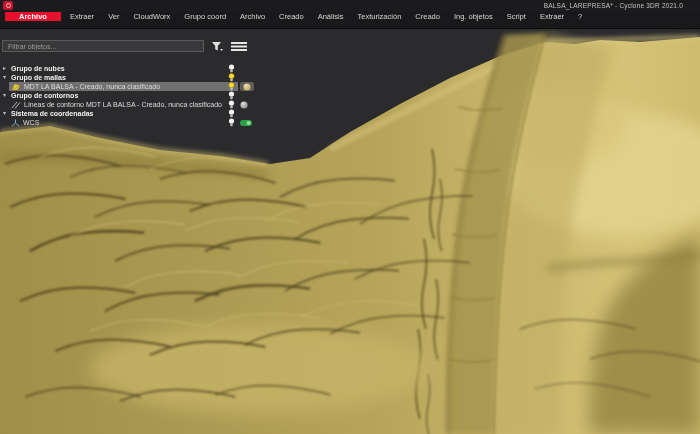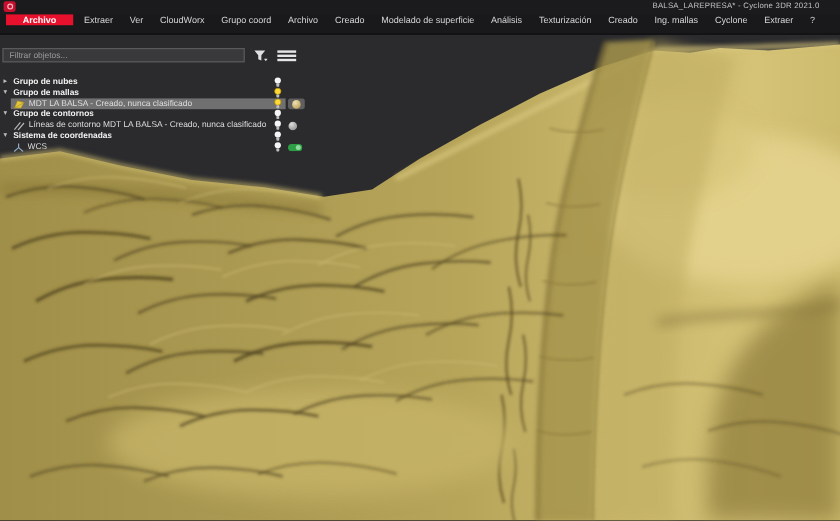--- a/index.html
+++ b/index.html
@@ -52,26 +52,25 @@
   </div>
 
   <div id="menubar">
       <span class="menu-item active">Archivo</span>
       <span class="menu-item">Extraer</span>
       <span class="menu-item">Ver</span>
       <span class="menu-item">CloudWorx</span>
       <span class="menu-item">Grupo coord</span>
       <span class="menu-item">Archivo</span>
       <span class="menu-item">Creado</span>
-      <span class="menu-item">Modelado de superficie</span>
       <span class="menu-item">Análisis</span>
       <span class="menu-item">Texturización</span>
       <span class="menu-item">Creado</span>
-      <span class="menu-item">Ing. mallas</span>
-      <span class="menu-item">Cyclone</span>
+      <span class="menu-item">Ing. objetos</span>
+      <span class="menu-item">Script</span>
       <span class="menu-item">Extraer</span>
       <span class="menu-item">?</span>
     </div>
 
   <div id="viewport">
     <svg width="700" height="405" viewBox="0 0 700 405">
       <defs>
         <linearGradient id="base" x1="0" y1="0" x2="1" y2="0">
           <stop offset="0" stop-color="#a08f49"></stop>
             <stop offset=".3" stop-color="#ab9a52"></stop>

